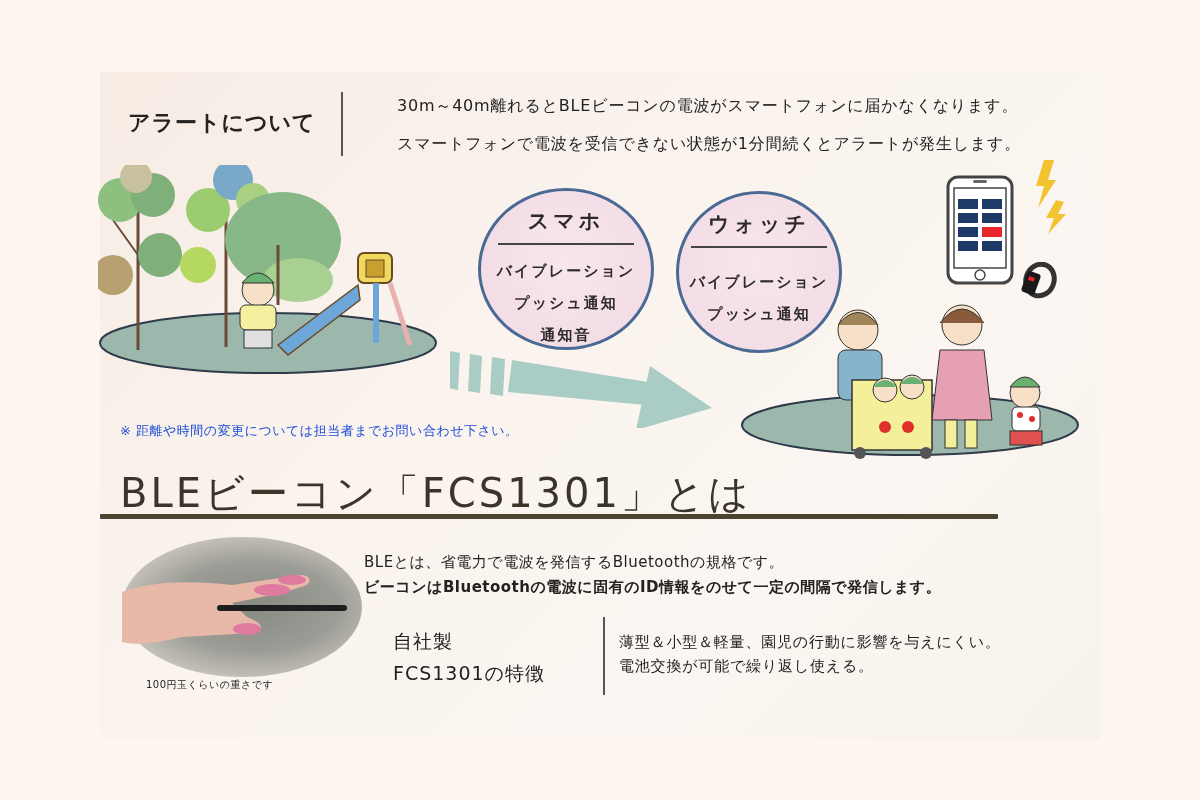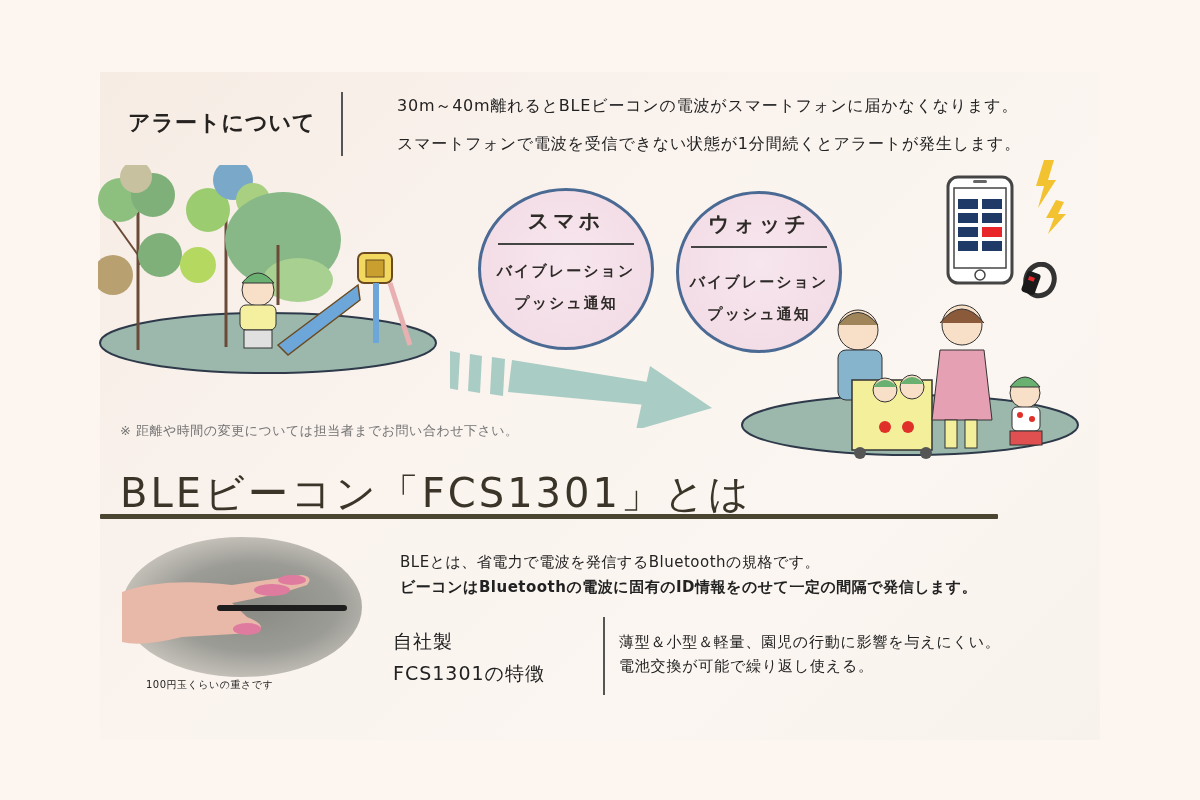--- a/index.html
+++ b/index.html
@@ -29,26 +29,26 @@
     background: radial-gradient(circle at 50% 45%, #f7e6ee 0%, #f3dde6 70%, #efd6e0 100%);
     text-align: center; color: #2e2a28; font-weight: bold;
   }
   .circle .c-title { font-size: 21px; letter-spacing: 4px; margin-top: 16px; }
   .circle .c-rule { width: 136px; height: 1.5px; background: #444; margin: 8px auto 10px; }
   .circle .c-item { font-size: 15px; letter-spacing: 2px; line-height: 32px; }
   .circle-phone { left: 478px; top: 188px; width: 176px; height: 162px; }
   .circle-watch { left: 676px; top: 191px; width: 166px; height: 162px; }
   .circle-watch .c-rule { margin-bottom: 18px; }
 
-  .note { left: 120px; top: 422px; font-size: 13px; letter-spacing: 0.5px; color: #737373; }
+  .note { left: 120px; top: 422px; font-size: 13px; letter-spacing: 0.5px; color: #1d4ed8; }
 
   .section-title { left: 120px; top: 466px; font-size: 40px; letter-spacing: 3px; color: #3a3528; white-space: nowrap; font-family: "DejaVu Sans", sans-serif; }
   .section-underline { left: 100px; top: 514px; width: 898px; height: 5px; background: #4a4530; border-radius: 1px; }
 
-  .ble-line { left: 400px; font-size: 15px; letter-spacing: 0.5px; color: #222; white-space: nowrap; }
+  .ble-line { left: 364px; font-size: 15px; letter-spacing: 0.5px; color: #222; white-space: nowrap; }
   .ble-line.b1 { top: 553px; }
   .ble-line.b2 { top: 578px; font-weight: bold; }
 
   .feat-title { left: 393px; top: 625px; font-size: 19px; line-height: 32px; color: #222; letter-spacing: 1px; }
   .feat-divider { left: 603px; top: 617px; width: 1.5px; height: 78px; background: #555; }
   .feat-line { left: 619px; font-size: 15px; letter-spacing: 0.8px; color: #222; white-space: nowrap; }
   .feat-line.f1 { top: 633px; }
   .feat-line.f2 { top: 657px; }
 
   .photo-caption { left: 146px; top: 678px; font-size: 10px; color: #222; letter-spacing: 0.5px; }
@@ -103,20 +103,21 @@
     <rect x="142" y="140" width="36" height="25" rx="6" fill="#f4f0a0" stroke="#333"></rect>
     <rect x="146" y="165" width="28" height="18" fill="#e0e0e0" stroke="#333"></rect>
   </g>
 </svg>
 
 <div class="abs circle circle-phone">
   <div class="c-title">スマホ</div>
   <div class="c-rule"></div>
   <div class="c-item">バイブレーション</div>
   <div class="c-item">プッシュ通知</div>
+  <div class="c-item">通知音</div>
 </div>
 <div class="abs circle circle-watch">
   <div class="c-title">ウォッチ</div>
   <div class="c-rule"></div>
   <div class="c-item">バイブレーション</div>
   <div class="c-item">プッシュ通知</div>
 </div>
 
 <svg class="abs" style="left:450px;top:348px" width="270" height="80" viewBox="0 0 270 80">
   <polygon points="0,3 10,5 8,42 -2,40" fill="#a9ccc4"></polygon>

